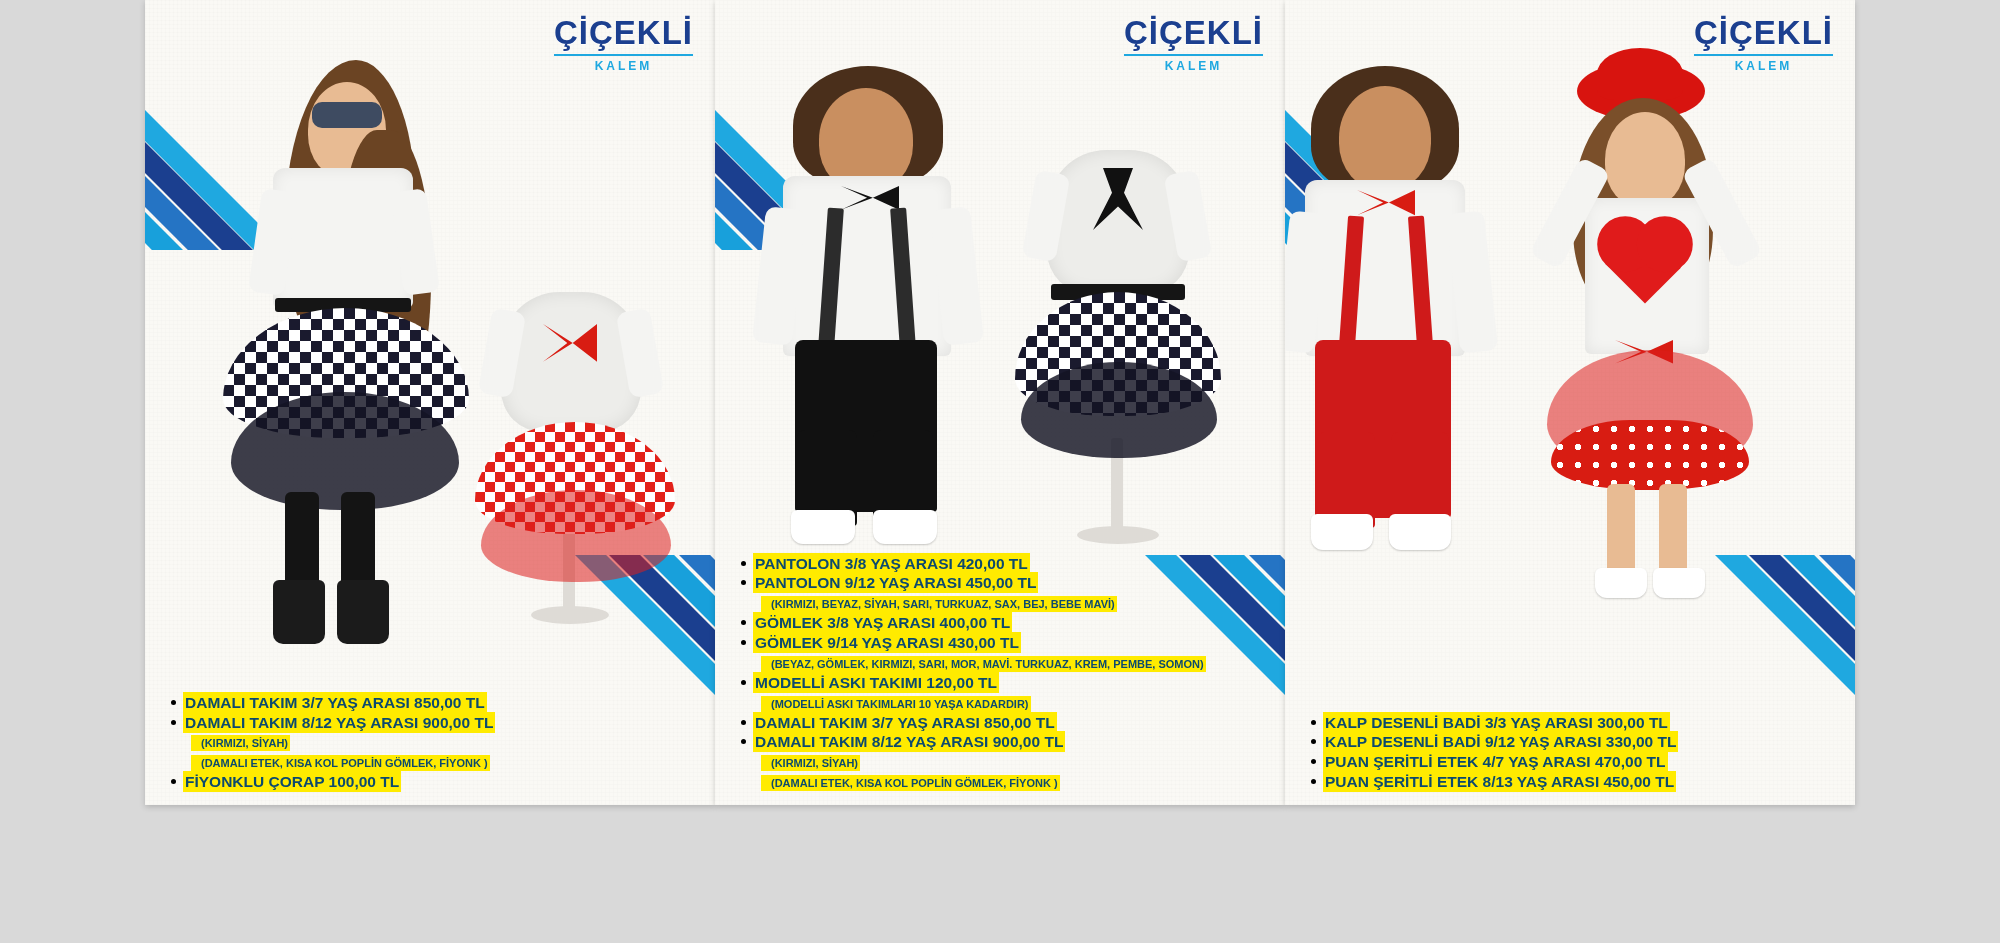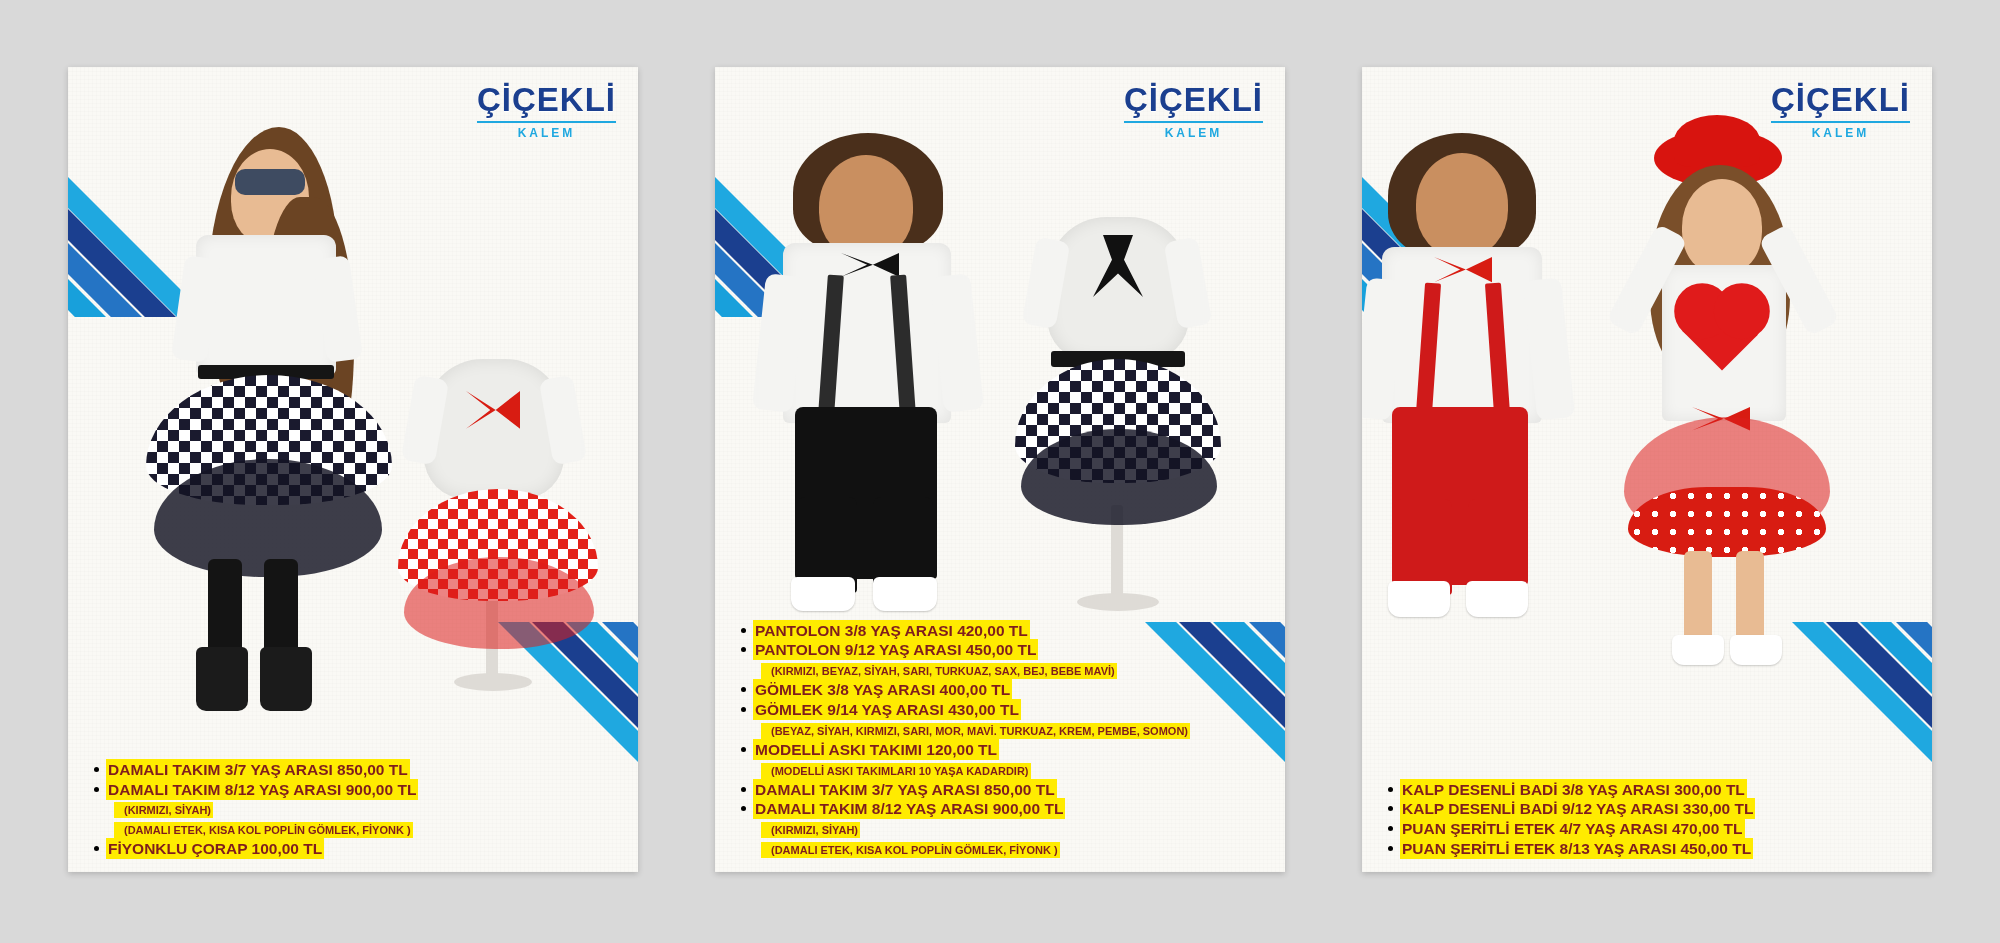--- a/index.html
+++ b/index.html
@@ -13,22 +13,20 @@
     font-family: "Liberation Sans", sans-serif;
     overflow: hidden;
   }
   .board {
     position: relative;
     width: 2000px;
     height: 943px;
     display: flex;
     align-items: flex-start;
     justify-content: center;
-    gap: 77px;
-    padding-top: 67px;
     box-sizing: border-box;
   }
   .card {
     position: relative;
     width: 570px;
     height: 805px;
     background: #fbfaf7;
     box-shadow: 0 2px 6px rgba(0,0,0,0.18);
     overflow: hidden;
     flex: 0 0 auto;
@@ -140,21 +138,21 @@
     top: 6px;
     width: 5px;
     height: 5px;
     border-radius: 50%;
     background: #000;
   }
   .hl {
     background: #ffeb00;
     box-shadow: 0 0 0 2px #ffeb00;
     display: inline;
-    color: #7f1d1d;
+    color: #0c4a6e;
   }
   .main-line {
     font-weight: bold;
     font-size: 15.5px;
   }
   .sub-line {
     font-weight: bold;
     font-size: 11px;
     padding-left: 8px;
   }
@@ -436,21 +434,21 @@
         <div class="tulle-dark" style="left:306px; top:322px; width:196px; height:96px;"></div>
       </div>
     </div>
 
     <ul class="pricelist">
       <li><span class="bullet"></span><span class="hl main-line">PANTOLON 3/8 YAŞ ARASI 420,00 TL</span></li>
       <li><span class="bullet"></span><span class="hl main-line">PANTOLON 9/12 YAŞ ARASI 450,00 TL</span></li>
       <li class="sub-item"><span class="hl sub-line">(KIRMIZI, BEYAZ, SİYAH, SARI, TURKUAZ, SAX, BEJ, BEBE MAVİ)</span></li>
       <li><span class="bullet"></span><span class="hl main-line">GÖMLEK 3/8 YAŞ ARASI 400,00 TL</span></li>
       <li><span class="bullet"></span><span class="hl main-line">GÖMLEK 9/14 YAŞ ARASI 430,00 TL</span></li>
-      <li class="sub-item"><span class="hl sub-line">(BEYAZ, SİYAH, KIRMIZI, SARI, MOR, MAVİ. TURKUAZ, KREM, PEMBE, SOMON)</span></li>
+      <li class="sub-item"><span class="hl sub-line">(BEYAZ, GÖMLEK, KIRMIZI, SARI, MOR, MAVİ. TURKUAZ, KREM, PEMBE, SOMON)</span></li>
       <li><span class="bullet"></span><span class="hl main-line">MODELLİ ASKI TAKIMI 120,00 TL</span></li>
       <li class="sub-item"><span class="hl sub-line">(MODELLİ ASKI TAKIMLARI 10 YAŞA KADARDIR)</span></li>
       <li><span class="bullet"></span><span class="hl main-line">DAMALI TAKIM 3/7 YAŞ ARASI 850,00 TL</span></li>
       <li><span class="bullet"></span><span class="hl main-line">DAMALI TAKIM 8/12 YAŞ ARASI 900,00 TL</span></li>
       <li class="sub-item"><span class="hl sub-line">(KIRMIZI, SİYAH)</span></li>
       <li class="sub-item"><span class="hl sub-line">(DAMALI ETEK, KISA KOL POPLİN GÖMLEK, FİYONK )</span></li>
     </ul>
   </div>
 
   <div class="card">
@@ -506,20 +504,20 @@
         <div class="tulle-red" style="left:262px; top:310px; width:206px; height:124px;"></div>
         <div class="polka" style="left:266px; top:380px; width:198px; height:70px;"></div>
         <div class="leg-skin" style="left:322px; top:444px; width:28px; height:96px;"></div>
         <div class="leg-skin" style="left:374px; top:444px; width:28px; height:96px;"></div>
         <div class="shoe-white" style="left:310px; top:528px; width:52px; height:30px;"></div>
         <div class="shoe-white" style="left:368px; top:528px; width:52px; height:30px;"></div>
       </div>
     </div>
 
     <ul class="pricelist">
-      <li><span class="bullet"></span><span class="hl main-line">KALP DESENLİ BADİ 3/8 YAŞ ARASI 300,00 TL</span></li>
+      <li><span class="bullet"></span><span class="hl main-line">KALP DESENLİ BADİ 3/3 YAŞ ARASI 300,00 TL</span></li>
       <li><span class="bullet"></span><span class="hl main-line">KALP DESENLİ BADİ 9/12 YAŞ ARASI 330,00 TL</span></li>
       <li><span class="bullet"></span><span class="hl main-line">PUAN ŞERİTLİ ETEK 4/7 YAŞ ARASI 470,00 TL</span></li>
       <li><span class="bullet"></span><span class="hl main-line">PUAN ŞERİTLİ ETEK 8/13 YAŞ ARASI 450,00 TL</span></li>
     </ul>
   </div>
 
 </div>
 
 </body></html>

